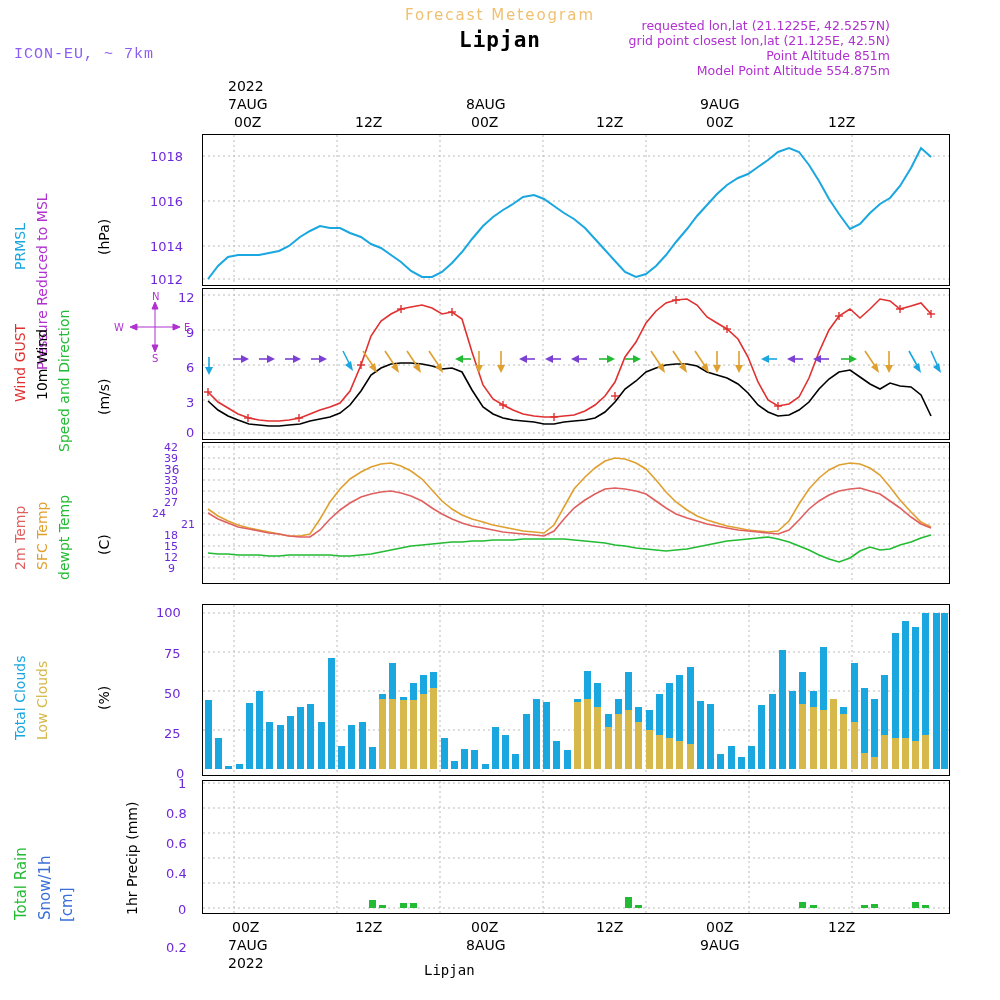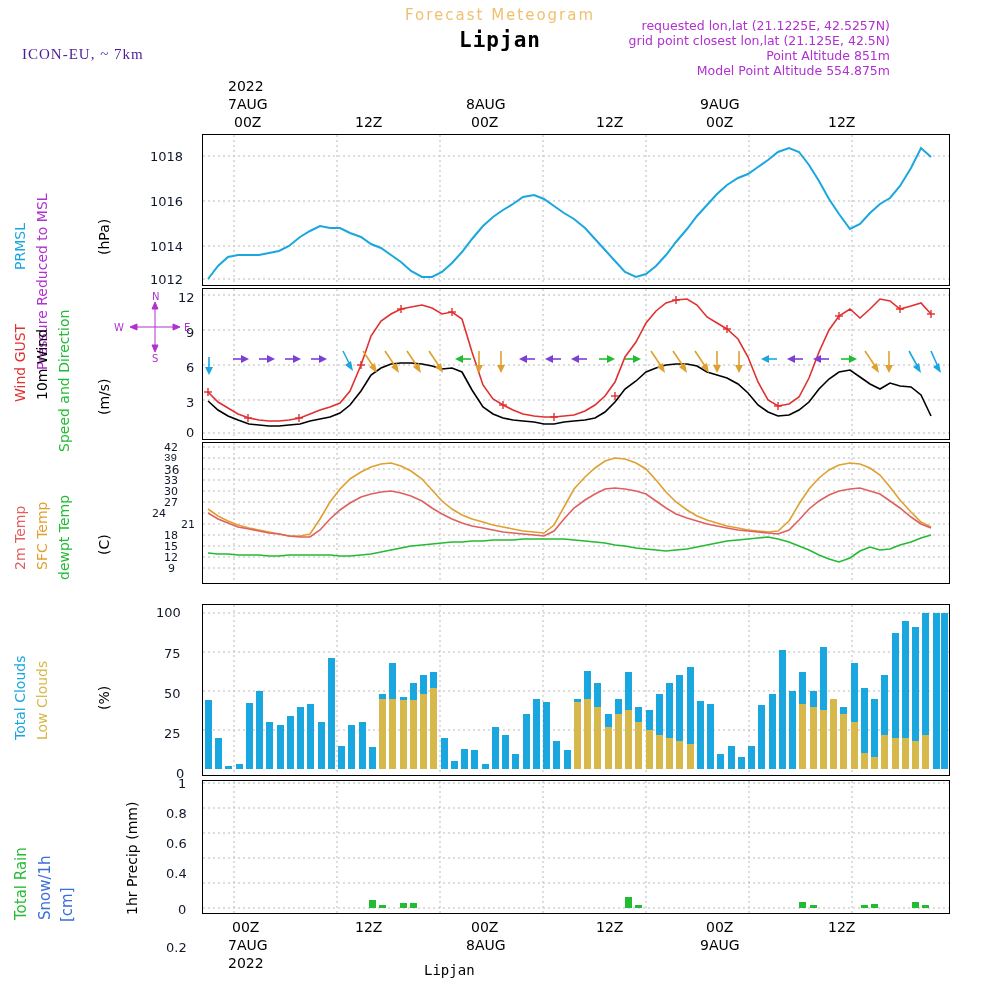--- a/index.html
+++ b/index.html
@@ -2,25 +2,25 @@
 <html><head>
 <meta charset="utf-8">
 <style>
   html,body{margin:0;padding:0;}
   body{width:1000px;height:1000px;background:#ffffff;font-family:"DejaVu Sans",sans-serif;position:relative;overflow:hidden;}
   .root{position:absolute;left:0;top:0;width:896px;height:1000px;}
   .abs{position:absolute;}
   .title-main{left:0;top:28px;width:1000px;text-align:center;font-family:"DejaVu Sans Mono",monospace;font-size:21px;font-weight:bold;color:#000;letter-spacing:1px;}
   .title-fore{left:0;top:6px;width:1000px;text-align:center;font-family:"DejaVu Sans",sans-serif;font-size:15px;color:#f0c070;letter-spacing:2px;}
   .hdr-right{right:6px;text-align:right;color:#b030d0;font-size:12.5px;font-family:"DejaVu Sans",sans-serif;}
-  .model-left{left:22px;top:46px;color:#4c1d95;font-size:15px;font-family:Liberation Serif, serif;letter-spacing:1px;}
+  .model-left{left:14px;top:46px;color:#8b5cf6;font-size:15px;font-family:Liberation Mono, monospace;letter-spacing:1px;}
   .watermark{right:8px;top:690px;color:#d8d8d8;font-size:15px;transform:rotate(90deg);transform-origin:right top;}
   .panel{position:absolute;border:1px solid #000;background:#fff;box-sizing:border-box;}
   .ylabel{position:absolute;font-family:"DejaVu Sans",sans-serif;font-size:13px;writing-mode:vertical-rl;transform:rotate(180deg);white-space:nowrap;}
-  .tick{position:absolute;font-family:"DejaVu Sans",sans-serif;font-size:13px;color:#0f172a;}
+  .tick{position:absolute;font-family:"DejaVu Sans",sans-serif;font-size:13px;color:#6d28d9;}
   .toptick{position:absolute;font-family:"DejaVu Sans",sans-serif;font-size:14px;color:#000;}
   svg{display:block;}
 </style>
 </head>
 <body>
 
 <div class="root">
 
   <div class="abs title-fore">Forecast Meteogram</div>
   <div class="abs title-main">Lipjan</div>
@@ -280,21 +280,21 @@
       </g>
     </svg>
   </div>
 
   <div class="abs ylabel" style="left:12px;top:480px;height:90px;color:#e06060;font-size:14px;">2m Temp</div>
   <div class="abs ylabel" style="left:34px;top:470px;height:100px;color:#e0a030;font-size:14px;">SFC Temp</div>
   <div class="abs ylabel" style="left:56px;top:460px;height:120px;color:#22bb33;font-size:14px;">dewpt Temp</div>
   <div class="abs ylabel" style="left:96px;top:505px;height:50px;color:#000;font-size:14px;">(C)</div>
 
   <div class="abs tick" style="left:164px;top:441px;font-size:11px;">42</div>
-  <div class="abs tick" style="left:164px;top:452px;font-size:11px;font-family:Liberation Mono, monospace;">39</div>
+  <div class="abs tick" style="left:164px;top:452px;font-size:11px;">39</div>
   <div class="abs tick" style="left:164px;top:463px;font-size:12px;text-align:right;">36</div>
   <div class="abs tick" style="left:164px;top:474px;font-size:11px;">33</div>
   <div class="abs tick" style="left:164px;top:485px;font-size:11px;text-align:right;">30</div>
   <div class="abs tick" style="left:164px;top:496px;font-size:11px;">27</div>
   <div class="abs tick" style="left:152px;top:507px;font-size:11px;">24</div>
   <div class="abs tick" style="left:181px;top:518px;font-size:11px;">21</div>
   <div class="abs tick" style="left:164px;top:529px;font-size:11px;">18</div>
   <div class="abs tick" style="left:164px;top:540px;font-size:11px;">15</div>
   <div class="abs tick" style="left:164px;top:551px;font-size:11px;">12</div>
   <div class="abs tick" style="left:168px;top:562px;font-size:11px;">9</div>

